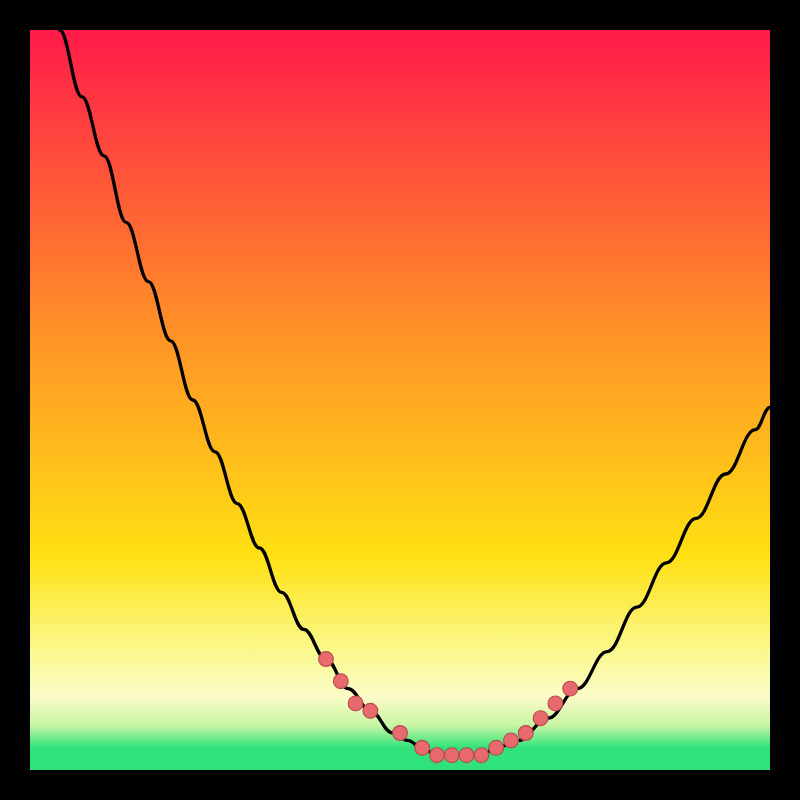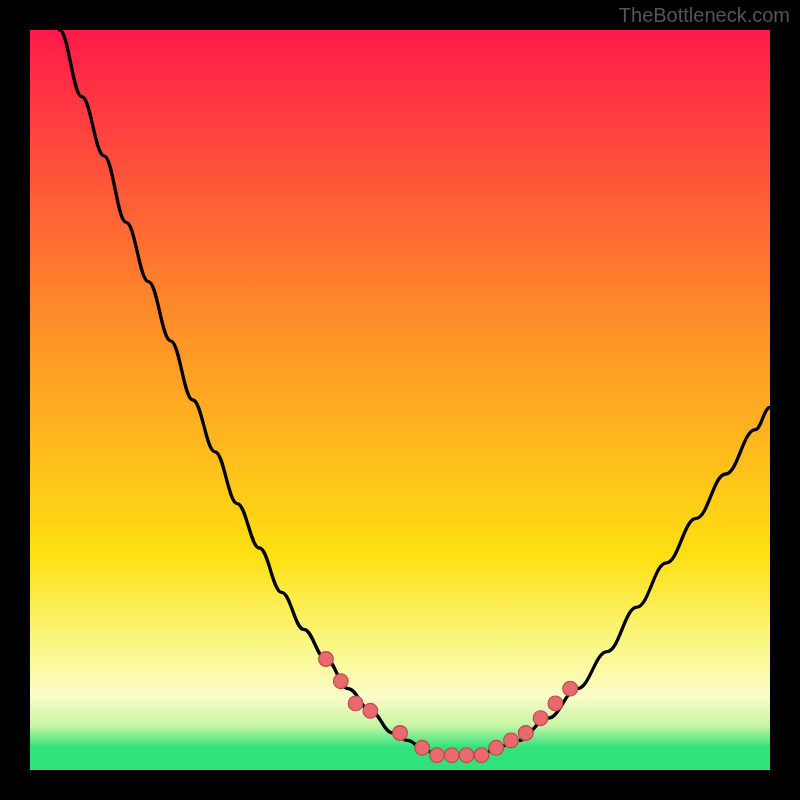--- a/index.html
+++ b/index.html
@@ -36,21 +36,20 @@
     position: absolute;
     inset: 0;
     width: 100%;
     height: 100%;
   }
 </style>
 </head>
 <body>
 
 <div class="container">
-  <div class="watermark">TheBottleneck.com</div>
 
   <div class="plot-area">
     <svg class="gradient-bg" viewBox="0 0 100 100" preserveAspectRatio="none">
       <defs>
         <linearGradient id="bg-grad" x1="0" y1="0" x2="0" y2="1">
             <stop offset="0%" stop-color="#ff1a4a"></stop>
             <stop offset="38%" stop-color="#ff8a2a"></stop>
             <stop offset="71%" stop-color="#ffe012"></stop>
             <stop offset="84%" stop-color="#faf98e"></stop>
             <stop offset="90%" stop-color="#fcfcc8"></stop>

